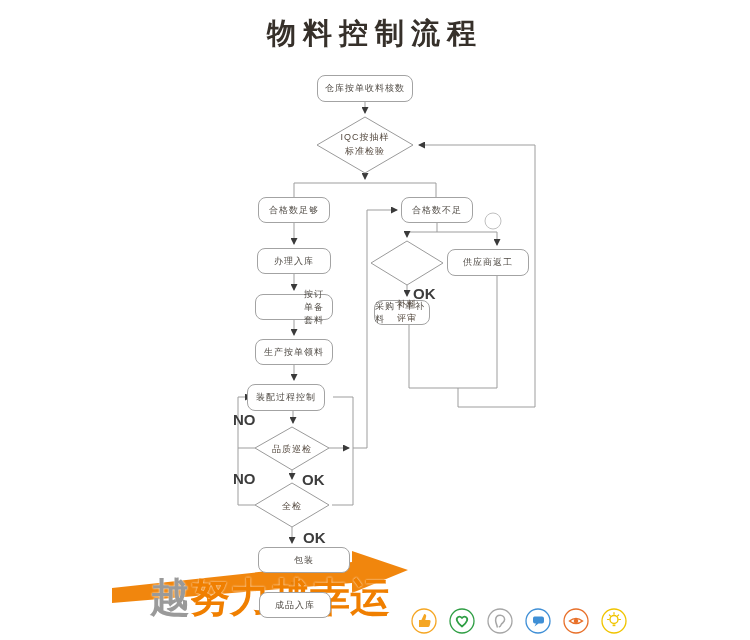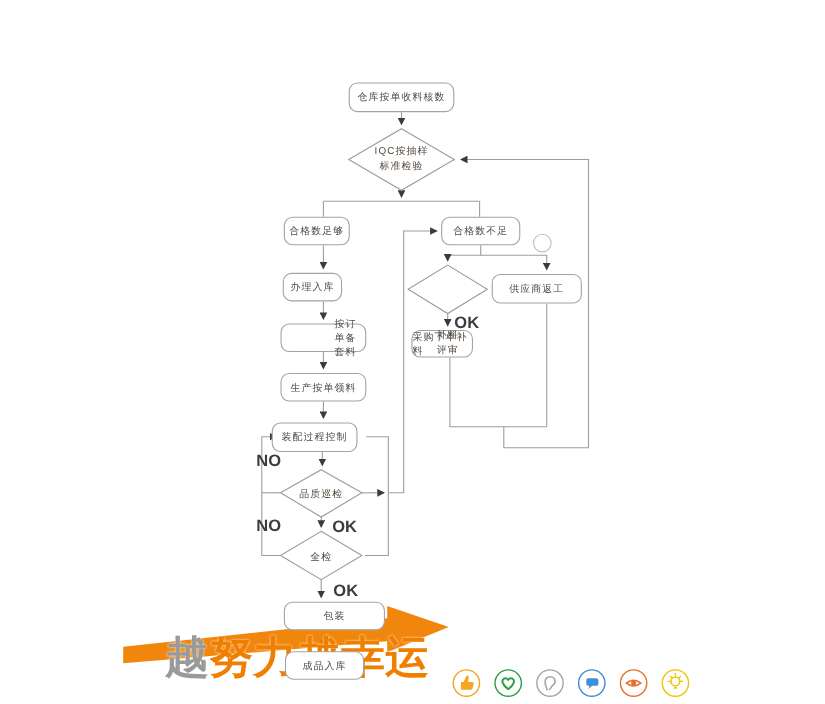--- a/index.html
+++ b/index.html
@@ -64,25 +64,26 @@
       <polygon points="292,483 329,505 292,527 255,505"></polygon>
       <circle cx="493" cy="221" r="8" stroke="#c0c0c0"></circle>
     </g>
   </svg>
 
   <svg class="wm-arrow" width="750" height="640">
     <polygon points="112,588 352,562 352,551 408,570 352,593 352,583 112,603" opacity="0.95" fill="#f07f00"></polygon>
   </svg>
   <div class="wm-text"><span style="color: rgb(154, 154, 154);">越</span><span style="color: rgb(240, 127, 0);">努力越幸运</span></div>
 
+  <div class="title">物料控制流程</div>
 
   <div class="node" style="left:317px;top:75px;width:96px;height:27px;">仓库按单收料核数</div>
-  <div class="node" style="left:258px;top:197px;width:60px;height:26px;">合格数足够</div>
+  <div class="node" style="left:258px;top:197px;width:72px;height:26px;">合格数足够</div>
   <div class="node" style="left:401px;top:197px;width:72px;height:26px;">合格数不足</div>
-  <div class="node" style="left:257px;top:248px;width:54px;height:26px;">办理入库</div>
+  <div class="node" style="left:257px;top:248px;width:74px;height:26px;">办理入库</div>
   <div class="node" style="left:255px;top:294px;width:78px;height:26px;padding-left:48px;">按订单备套料</div>
   <div class="node" style="left:255px;top:339px;width:78px;height:26px;">生产按单领料</div>
   <div class="node" style="left:247px;top:384px;width:78px;height:27px;text-align:center;">装配过程控制</div>
   <div class="node" style="left:447px;top:249px;width:82px;height:27px;">供应商返工</div>
   <div class="node" style="left:374px;top:300px;width:56px;height:25px;">采购下单补料</div>
   <div class="node" style="left:258px;top:547px;width:92px;height:26px;">包装</div>
   <div class="node" style="left:259px;top:592px;width:72px;height:26px;">成品入库</div>
 
   <div class="dlabel" style="left:325px;top:131px;width:80px;">
     <span>IQC按抽样</span><br>

